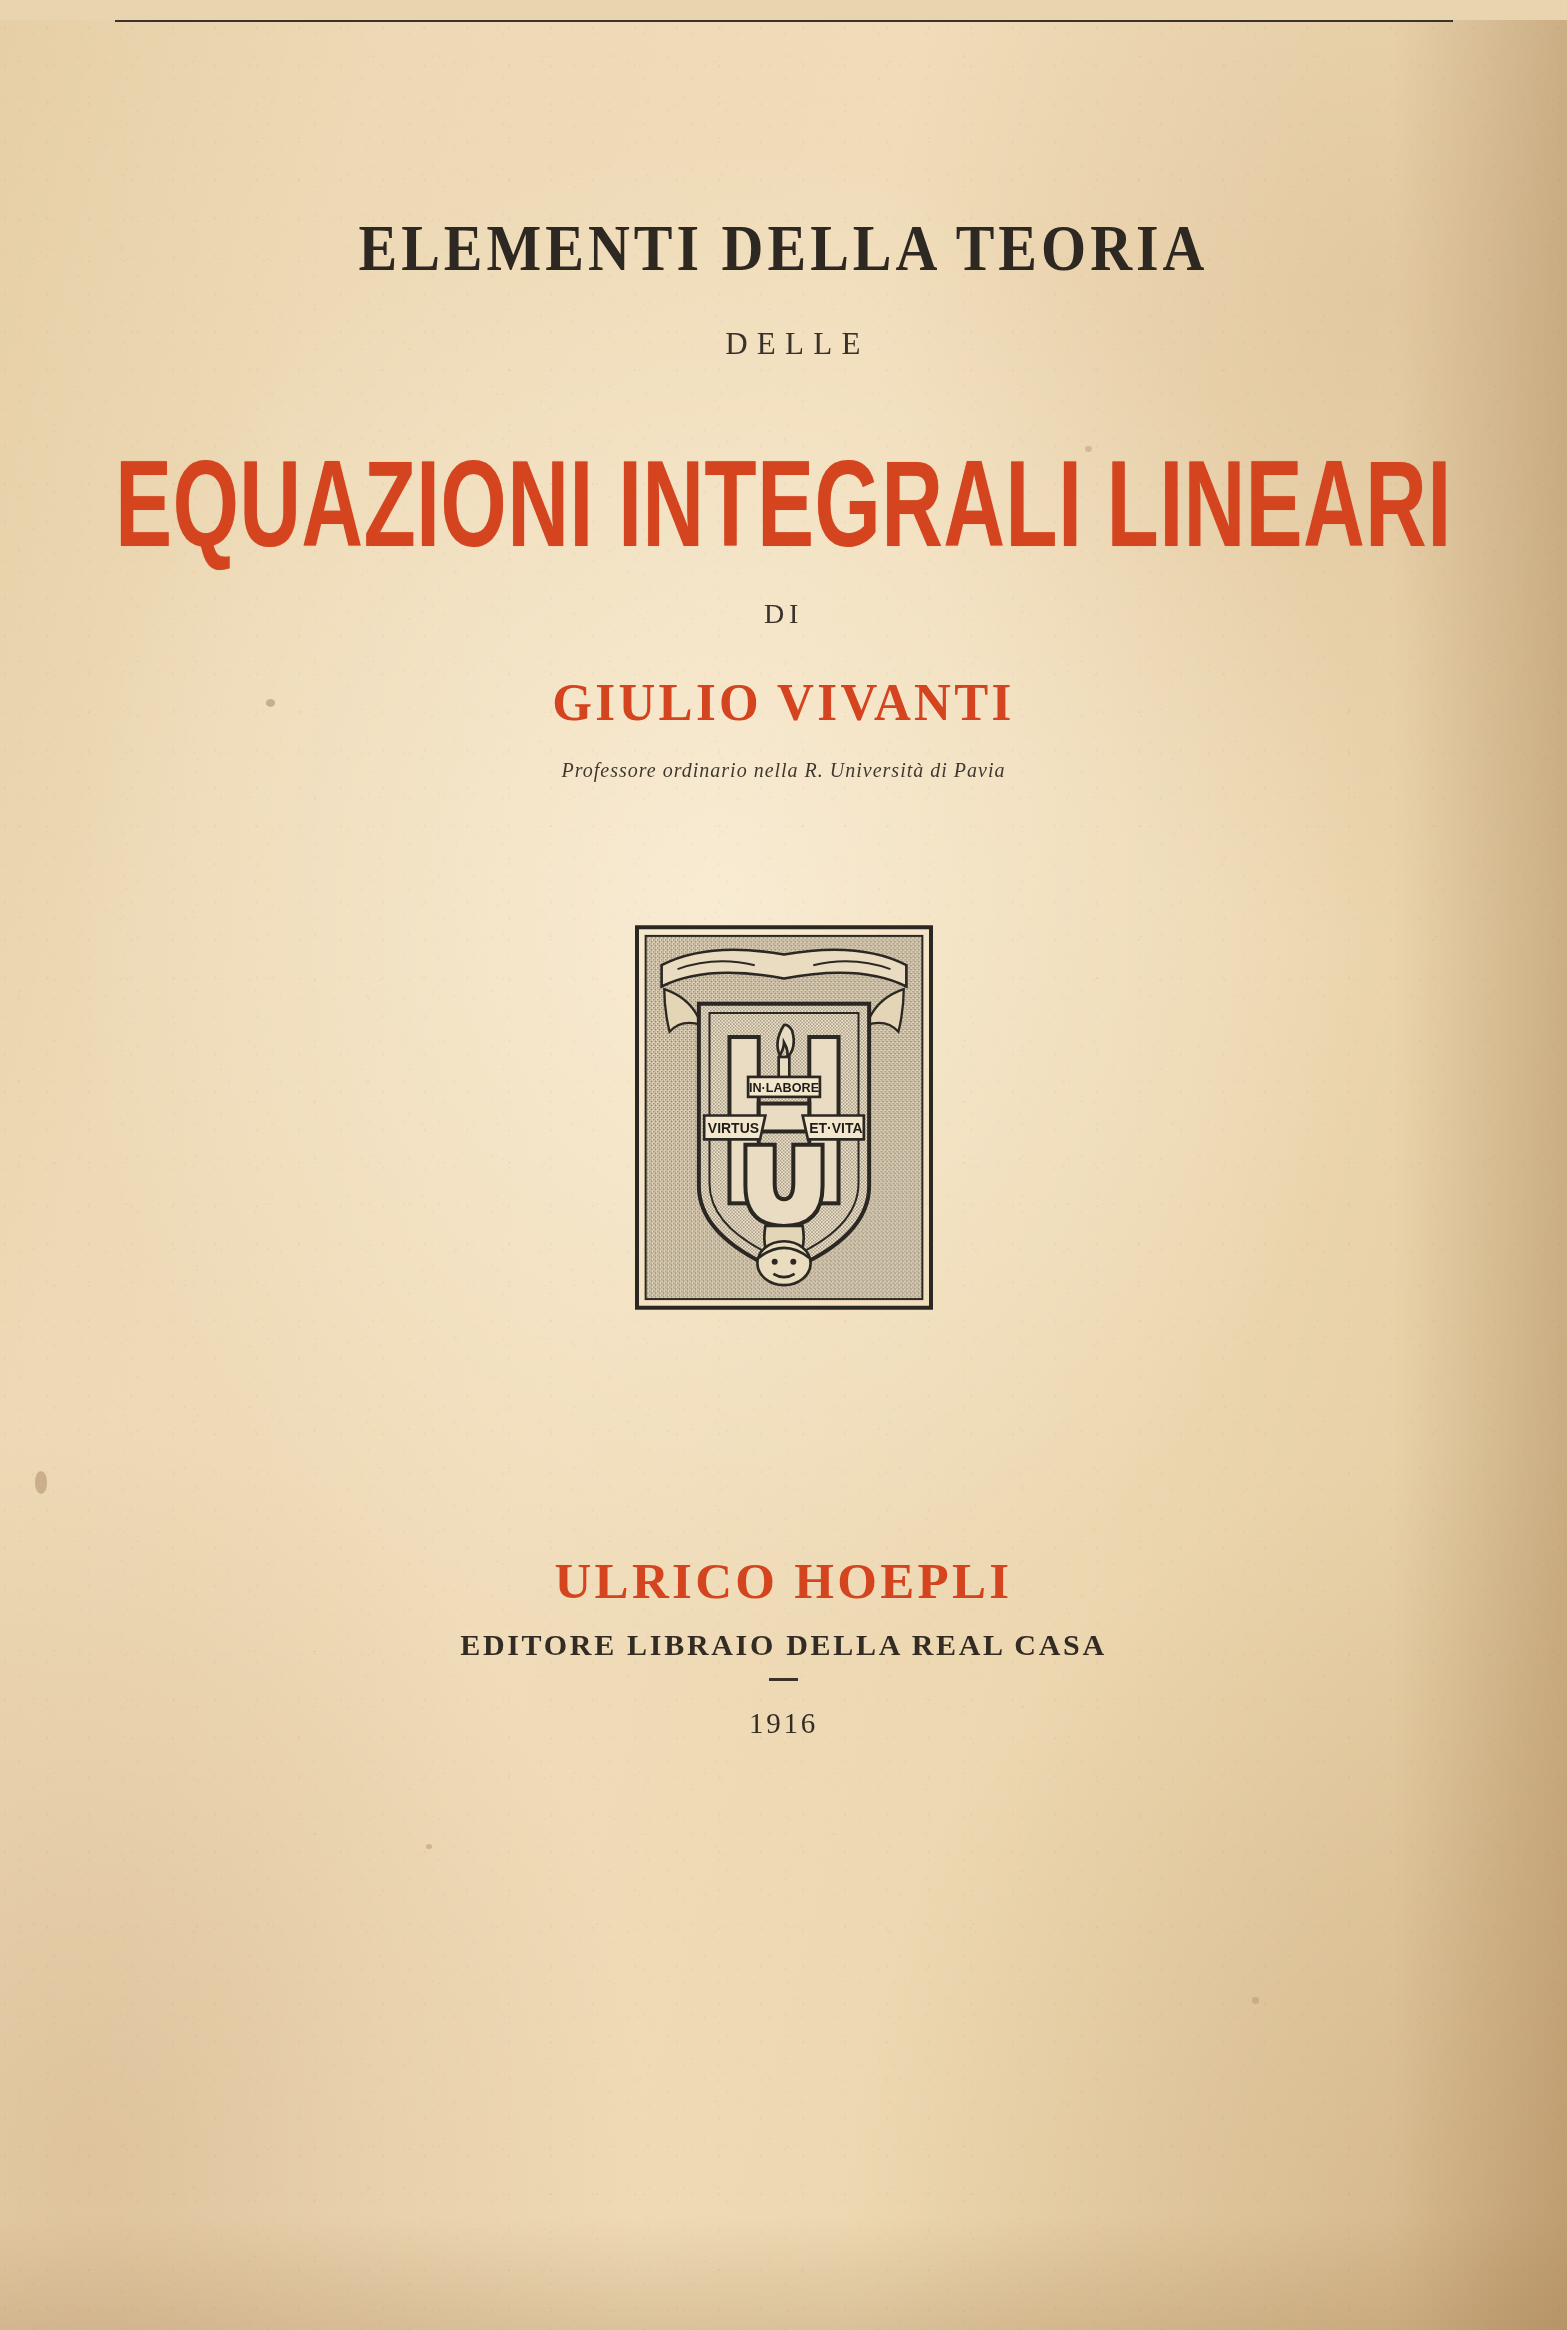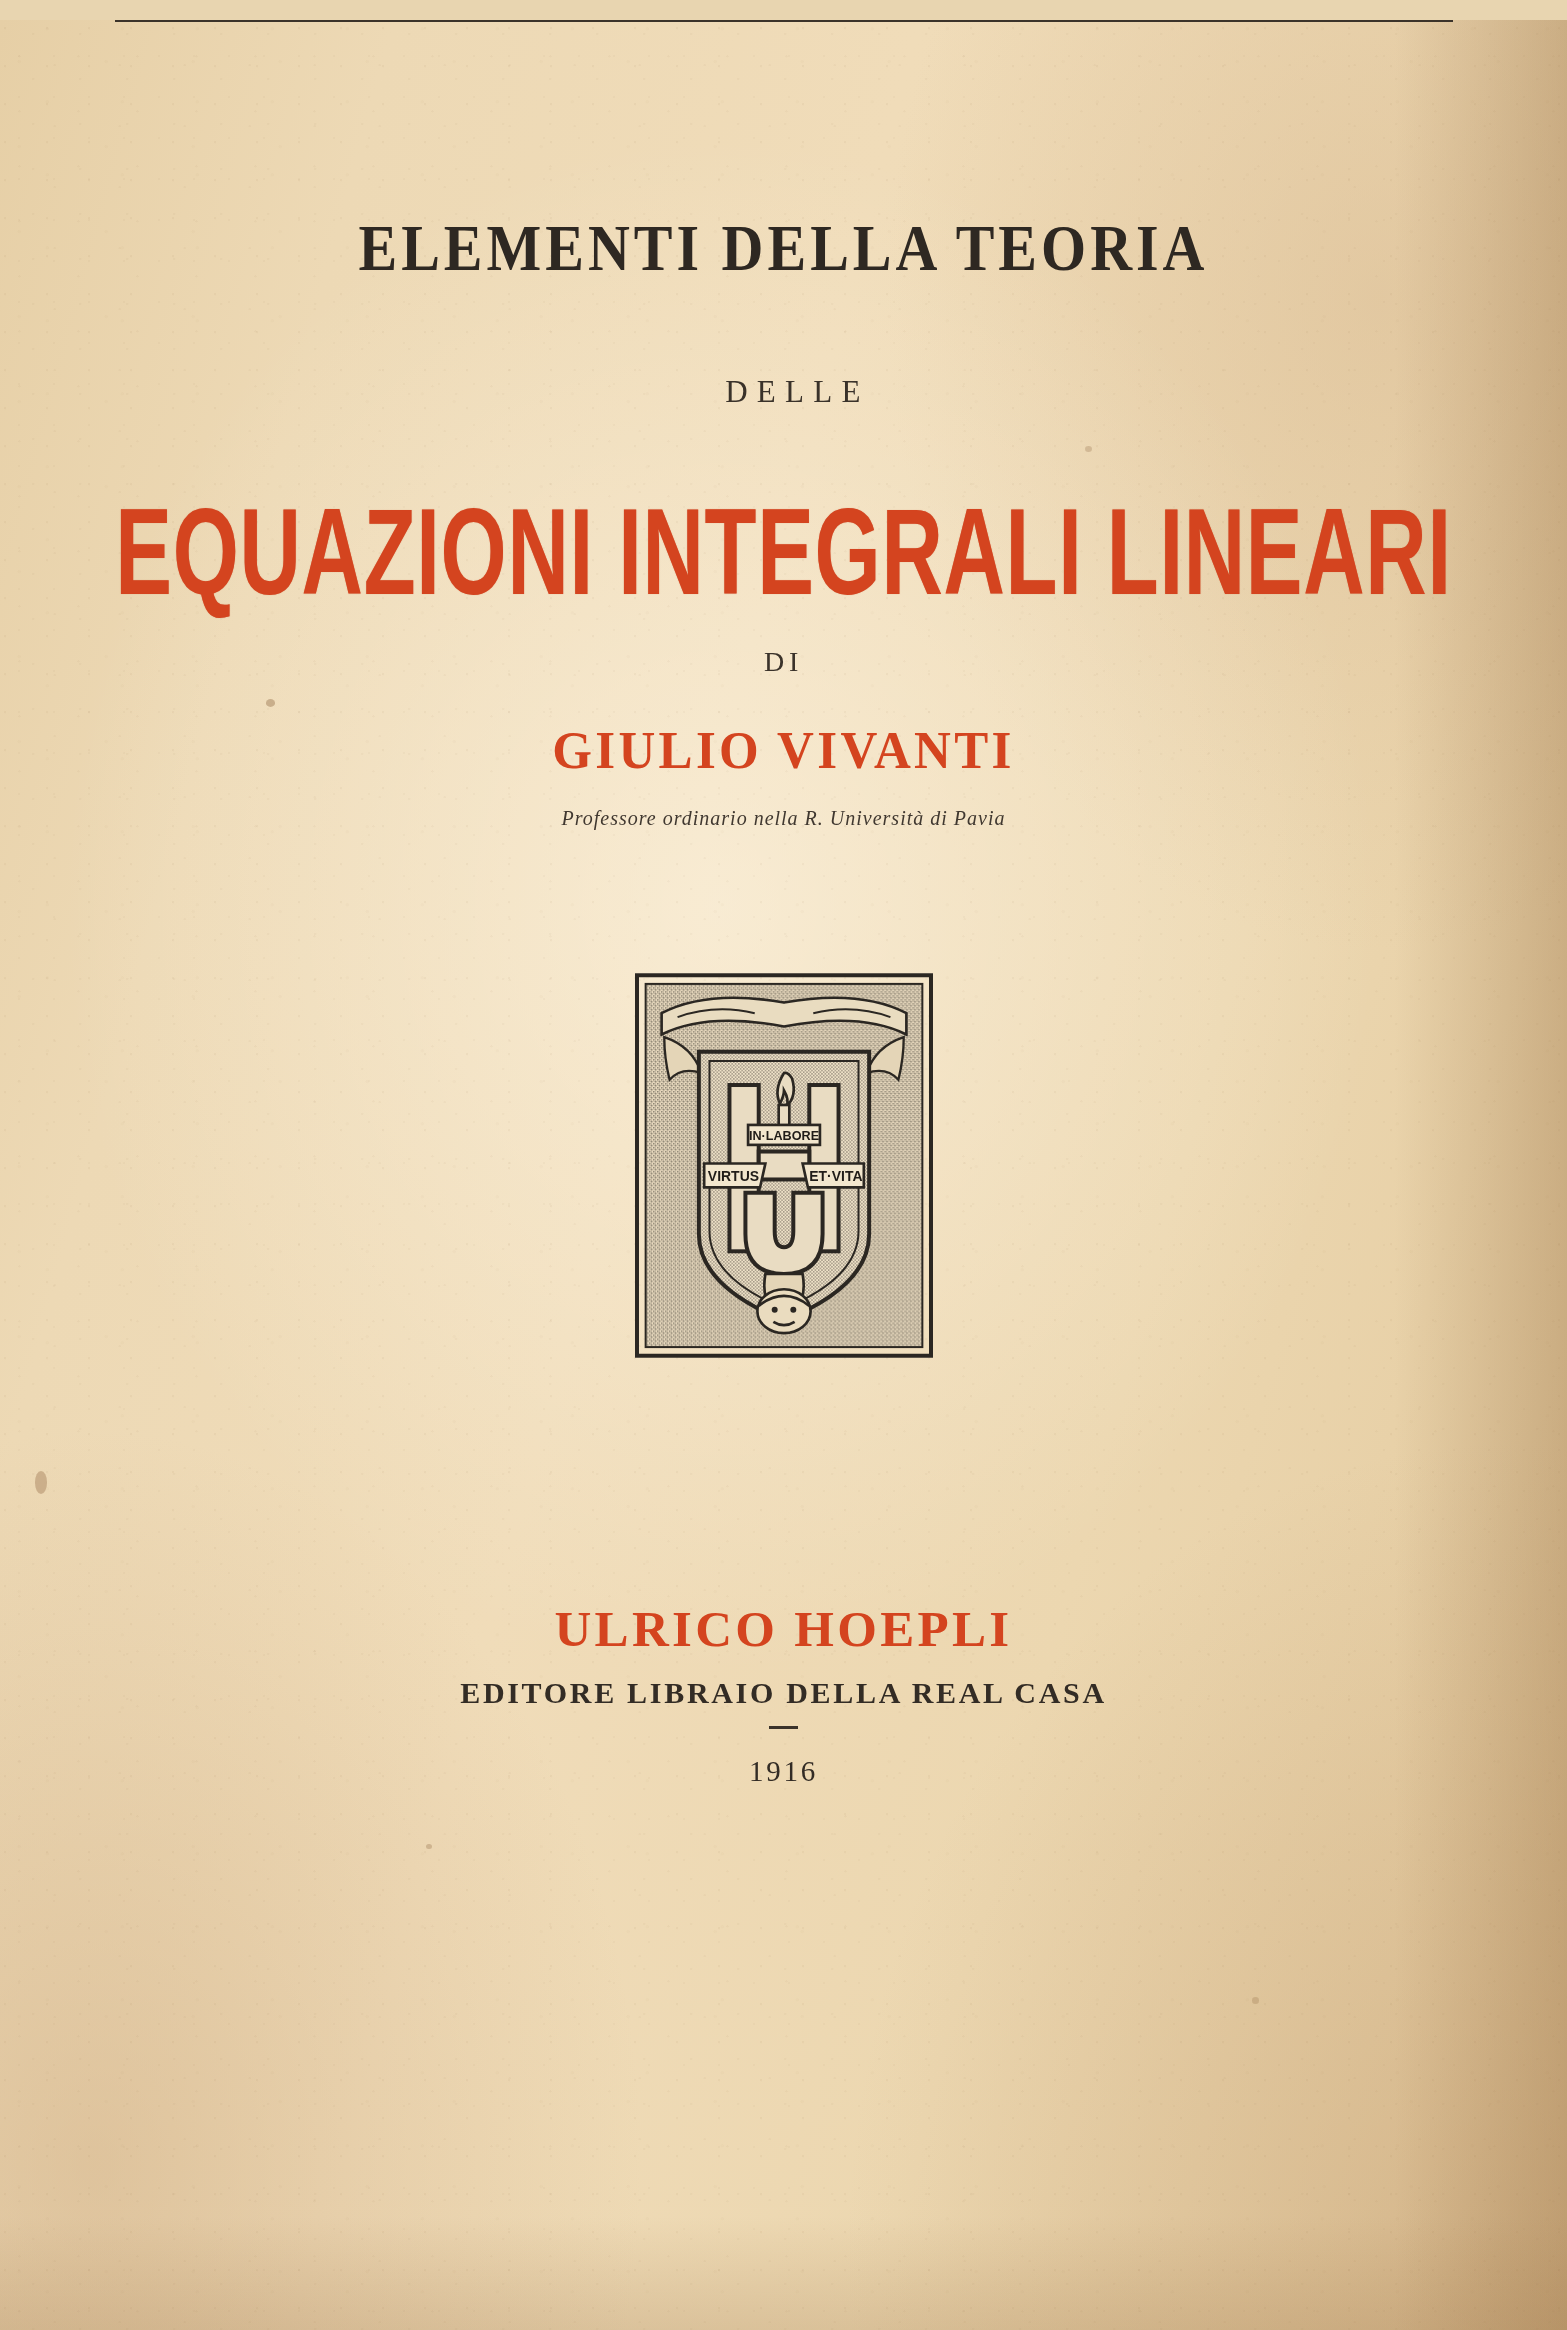--- a/index.html
+++ b/index.html
@@ -91,21 +91,21 @@
   .title-main {
     margin-top: 193px;
     font-size: 58px;
     letter-spacing: 4px;
     color: #2e2822;
     font-family: "Liberation Serif", serif;
     font-weight: 700;
     transform: scaleY(1.12);
   }
   .title-delle {
-    margin-top: 92px;
+    margin-top: 44px;
     font-size: 31px;
     letter-spacing: 9.3px;
     color: #3a322a;
     font-weight: 400;
     padding-left: 28px;
   }
   .title-red {
     margin-top: 80px;
     font-size: 85px;
     letter-spacing: 0.7px;

